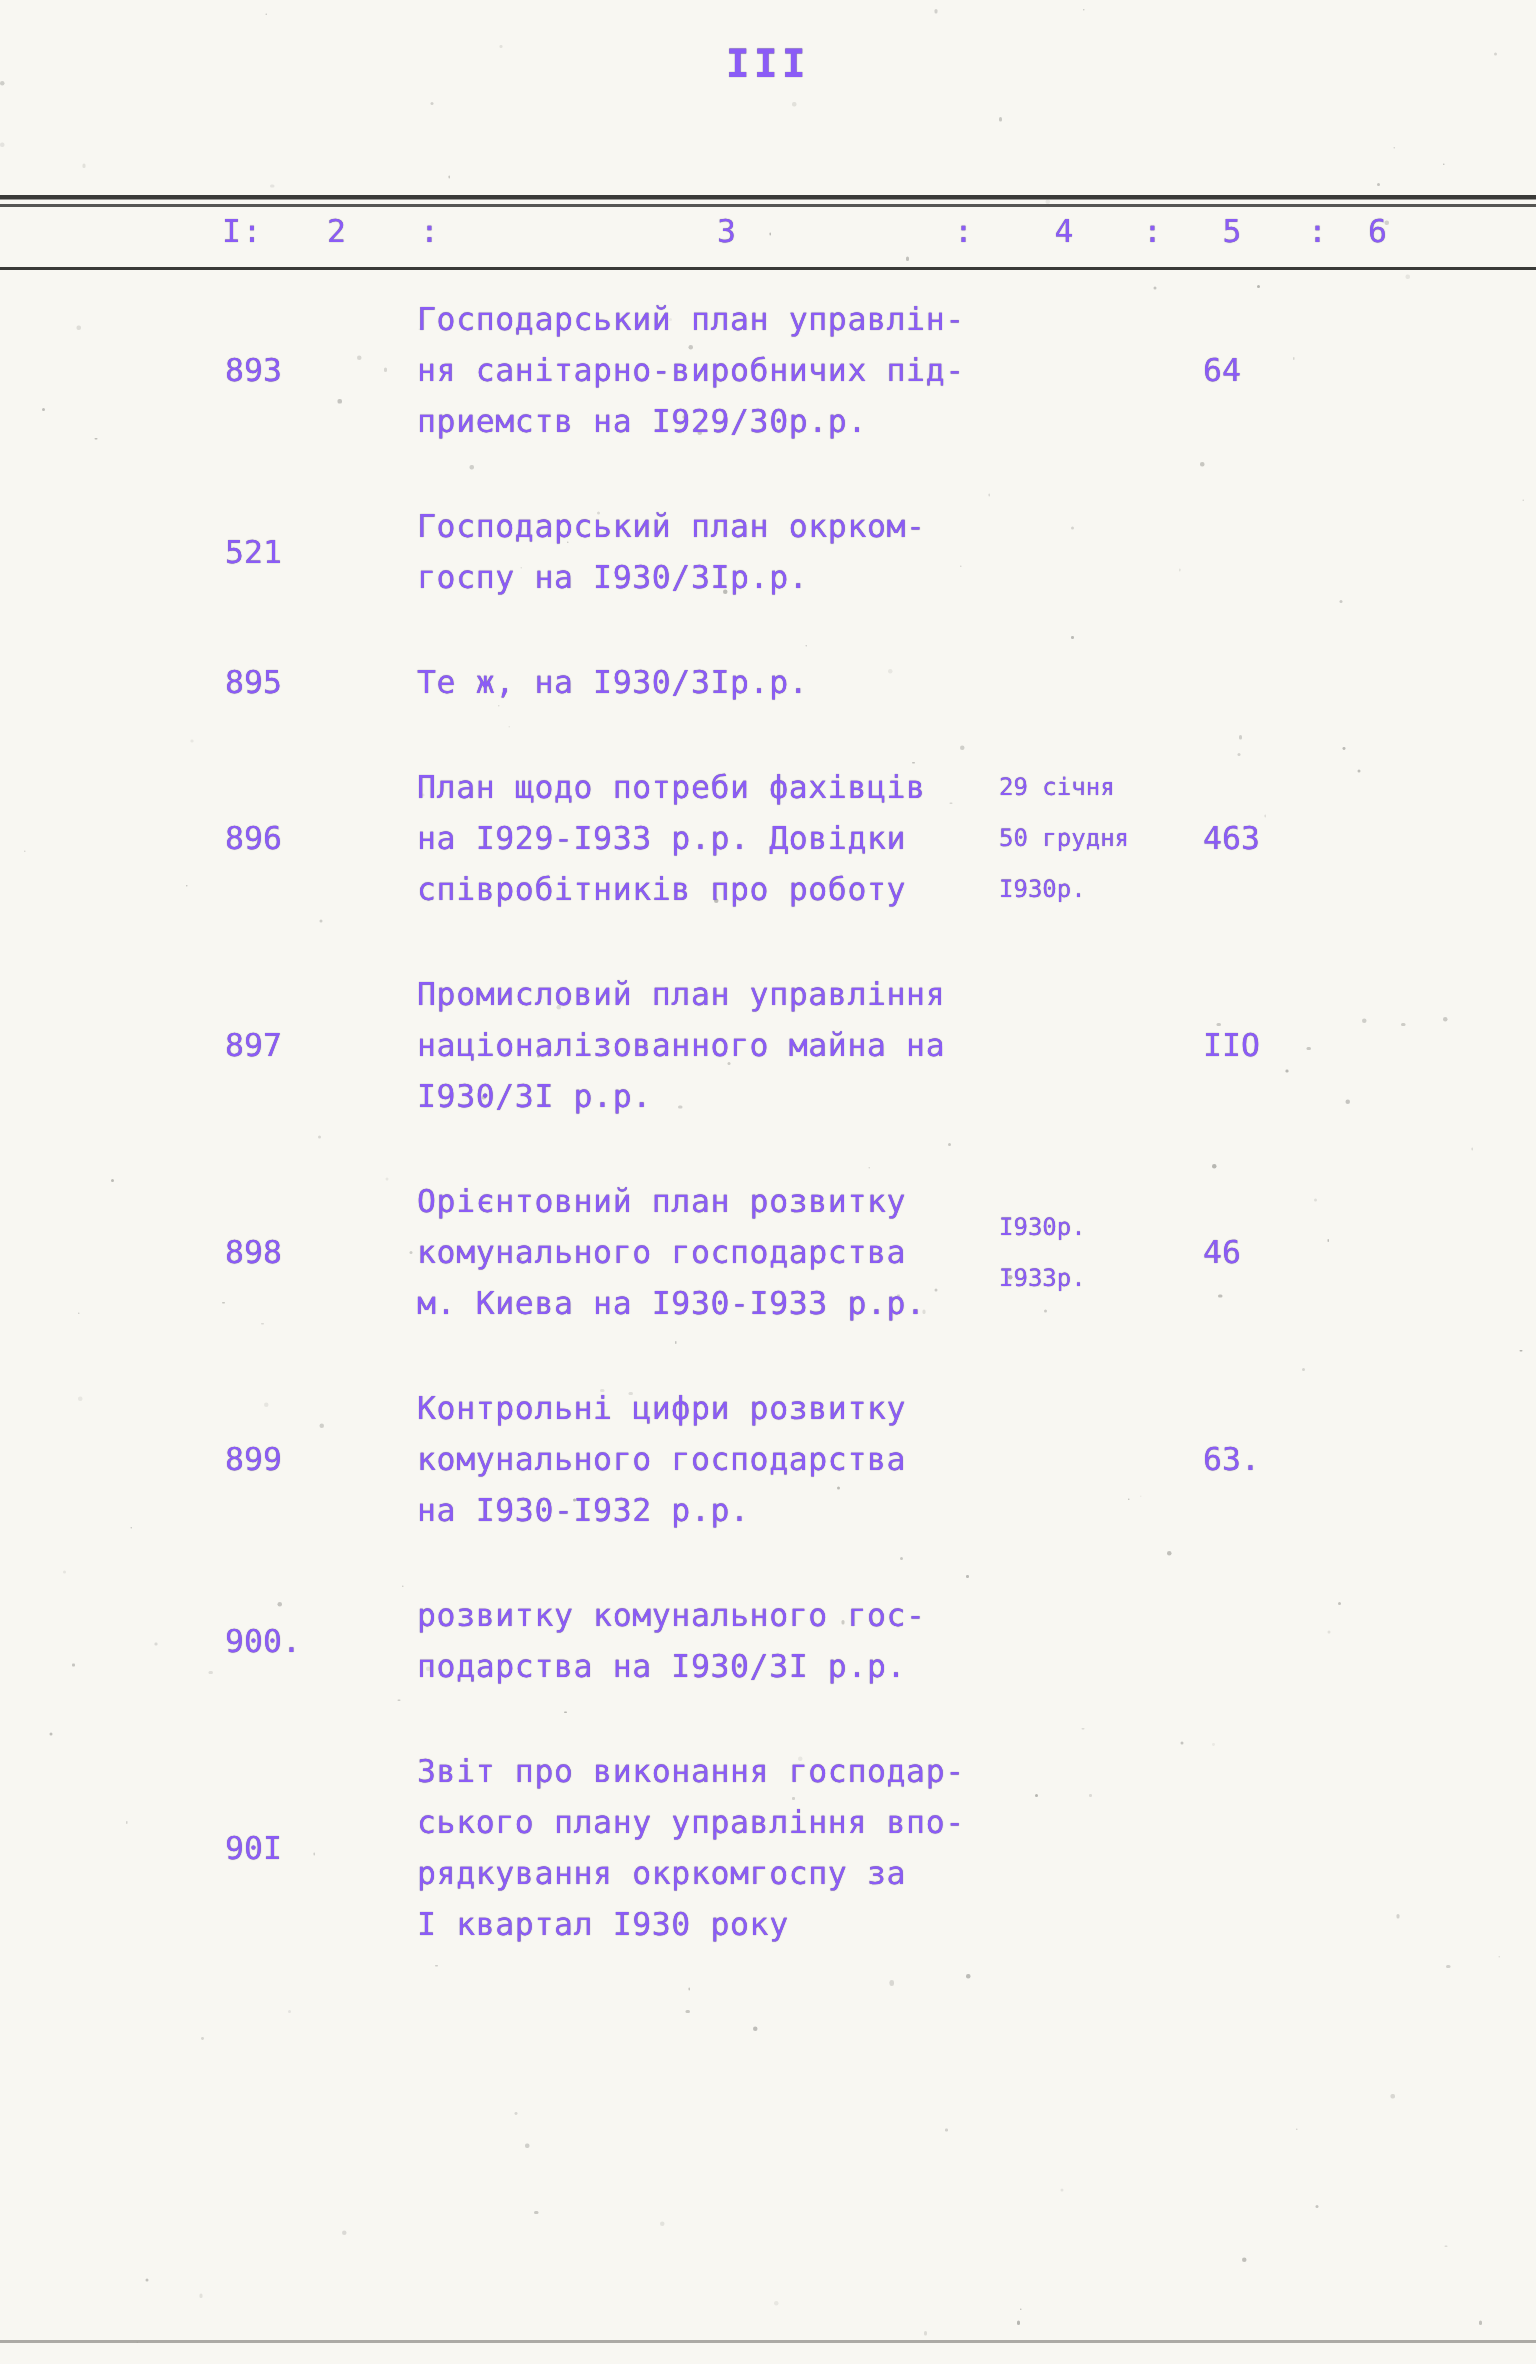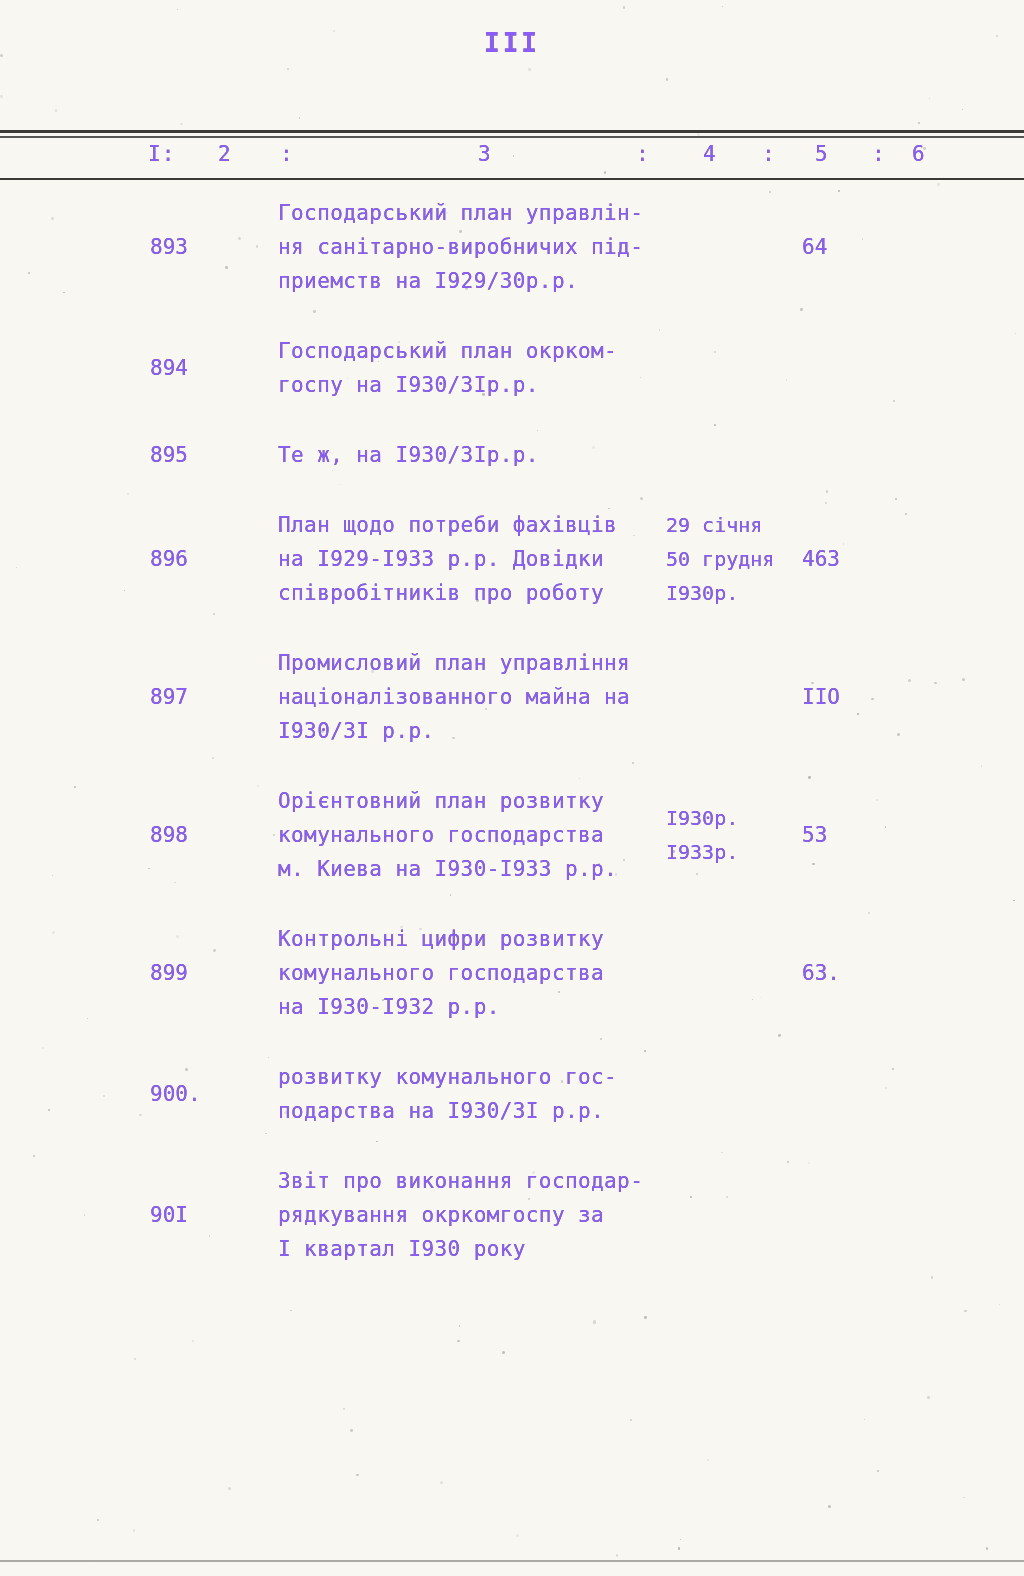--- a/index.html
+++ b/index.html
@@ -28,21 +28,21 @@
   .header-row { position:absolute; top:142px; left:0; width:100%; height:32px; }
   .header-row span {
     position:absolute; top:0;
     font-size:21px; letter-spacing:1px;
   }
   
   .rows { position:absolute; top:196px; left:0; width:100%; }
   .entry { display:flex; align-items:center; margin-bottom:36px; }
   .c-no    { width:128px; margin-left:150px; font-size:21px; line-height:34px; }
   .c-desc  { width:388px; font-size:21px; line-height:34px; letter-spacing:0.4px; }
-  .c-dates { width:122px; font-size:20px; line-height:34px; }
+  .c-dates { width:122px; font-size:16px; line-height:34px; }
   .c-sheets{ width:100px; padding-left:14px; font-size:21px; line-height:34px; }
   .c-desc div, .c-dates div { white-space:nowrap; }
   
   .speckles { position:absolute; inset:0; pointer-events:none; }
   .speck { position:absolute; border-radius:50%; background:#4a4a45; }
 </style>
 </head>
 <body>
 
 <div class="scan">
@@ -244,21 +244,21 @@
         <div class="c-no">893</div>
         <div class="c-desc">
           <div>Господарський план управлін-</div>
           <div>ня санітарно-виробничих під-</div>
           <div>приемств на I929/30р.р.</div>
         </div>
         <div class="c-dates"></div>
         <div class="c-sheets">64</div>
       </div>
       <div class="entry">
-        <div class="c-no">894</div>
+        <div class="c-no">521</div>
         <div class="c-desc">
           <div>Господарський план окрком-</div>
           <div>госпу на I930/3Iр.р.</div>
         </div>
         <div class="c-dates"></div>
         <div class="c-sheets"></div>
       </div>
       <div class="entry">
         <div class="c-no">895</div>
         <div class="c-desc">
@@ -295,21 +295,21 @@
         <div class="c-no">898</div>
         <div class="c-desc">
           <div>Орієнтовний план розвитку</div>
           <div>комунального господарства</div>
           <div>м. Киева на I930-I933 р.р.</div>
         </div>
         <div class="c-dates">
           <div>I930р.</div>
           <div>I933р.</div>
         </div>
-        <div class="c-sheets">53</div>
+        <div class="c-sheets">46</div>
       </div>
       <div class="entry">
         <div class="c-no">899</div>
         <div class="c-desc">
           <div>Контрольні цифри розвитку</div>
           <div>комунального господарства</div>
           <div>на I930-I932 р.р.</div>
         </div>
         <div class="c-dates"></div>
         <div class="c-sheets">63.</div>
@@ -320,20 +320,21 @@
           <div>розвитку комунального гос-</div>
           <div>подарства на I930/3I р.р.</div>
         </div>
         <div class="c-dates"></div>
         <div class="c-sheets"></div>
       </div>
       <div class="entry">
         <div class="c-no">90I</div>
         <div class="c-desc">
           <div>Звіт про виконання господар-</div>
+          <div>ського плану управління впо-</div>
           <div>рядкування окркомгоспу за</div>
           <div>I квартал I930 року</div>
         </div>
         <div class="c-dates"></div>
         <div class="c-sheets"></div>
       </div>
     </div>
 
   <div class="rule rule-bottom"></div>
 </div>

